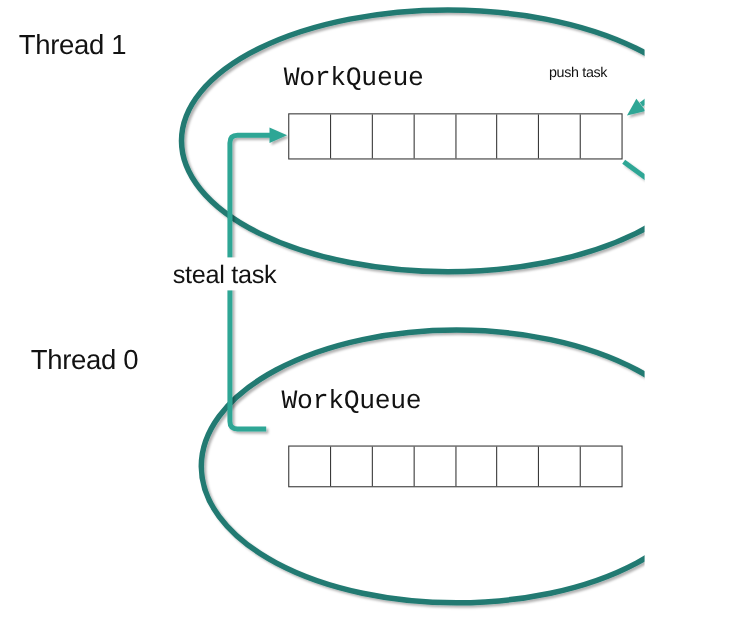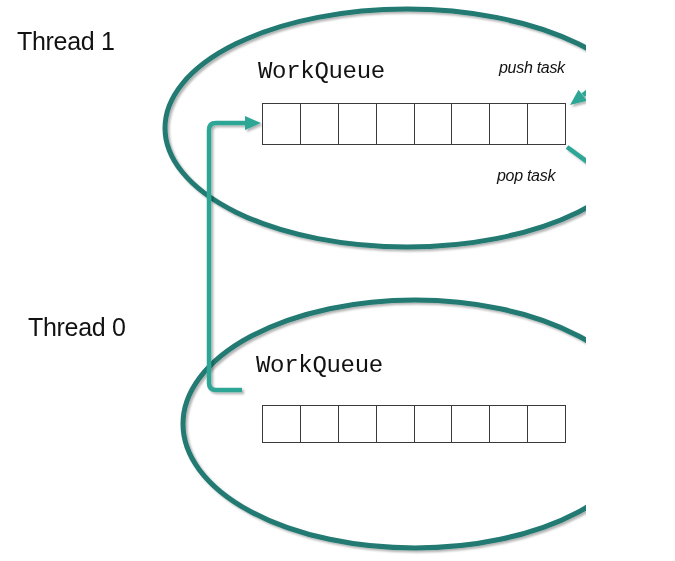--- a/index.html
+++ b/index.html
@@ -18,21 +18,21 @@
     color:var(--c-text);
     overflow:hidden;
   }
   .layer-svg { position:absolute; left:0; top:0; width:675px; height:561px; }
   .thread-ellipse { fill:none; stroke:var(--c-ellipse); stroke-width:5px; }
   .arrow-line { fill:none; stroke:var(--c-arrow); stroke-width:4.5px; }
   .arrowhead { fill:var(--c-arrow); stroke:none; }
   .label { position:absolute; white-space:nowrap; line-height:1.15; letter-spacing:-0.3px; }
   .lbl-thread { font-size:25px; }
   .lbl-wq { font-size:24px;font-family:Liberation Mono, monospace; }
-  .lbl-small { font-size:16px;font-style:italic; }
+  .lbl-small { font-size:13px; }
   .lbl-steal {
     font-size:23px;
     background:var(--c-background);
     padding:2px 6px;
   }
   .queue {
     position:absolute;
     display:flex;
     border:1.5px solid var(--c-cell_border);
     background:#ffffff;
@@ -80,22 +80,22 @@
   <div class="label lbl-thread" style="left:17px; top:27px;">Thread 1</div>
 
   <div class="label lbl-thread" style="left:17px; top:313px;margin-left:11px;">Thread 0</div>
 
   <div class="label lbl-wq" style="left:258px; top:58px;">WorkQueue</div>
 
   <div class="label lbl-wq" style="left:256px; top:352px;">WorkQueue</div>
 
   <div class="label lbl-small" style="left:499px; top:59px;">push task</div>
 
-  <div class="label lbl-small" style="left:497px; top:167px;">pop task</div>
 
+  <div class="label lbl-steal" style="left:151px; top:234px;">steal task</div>
 
   <div class="queue q-top">
       <div class="cell"></div>
       <div class="cell"></div>
       <div class="cell"></div>
       <div class="cell"></div>
       <div class="cell"></div>
       <div class="cell"></div>
       <div class="cell"></div>
       <div class="cell"></div>

